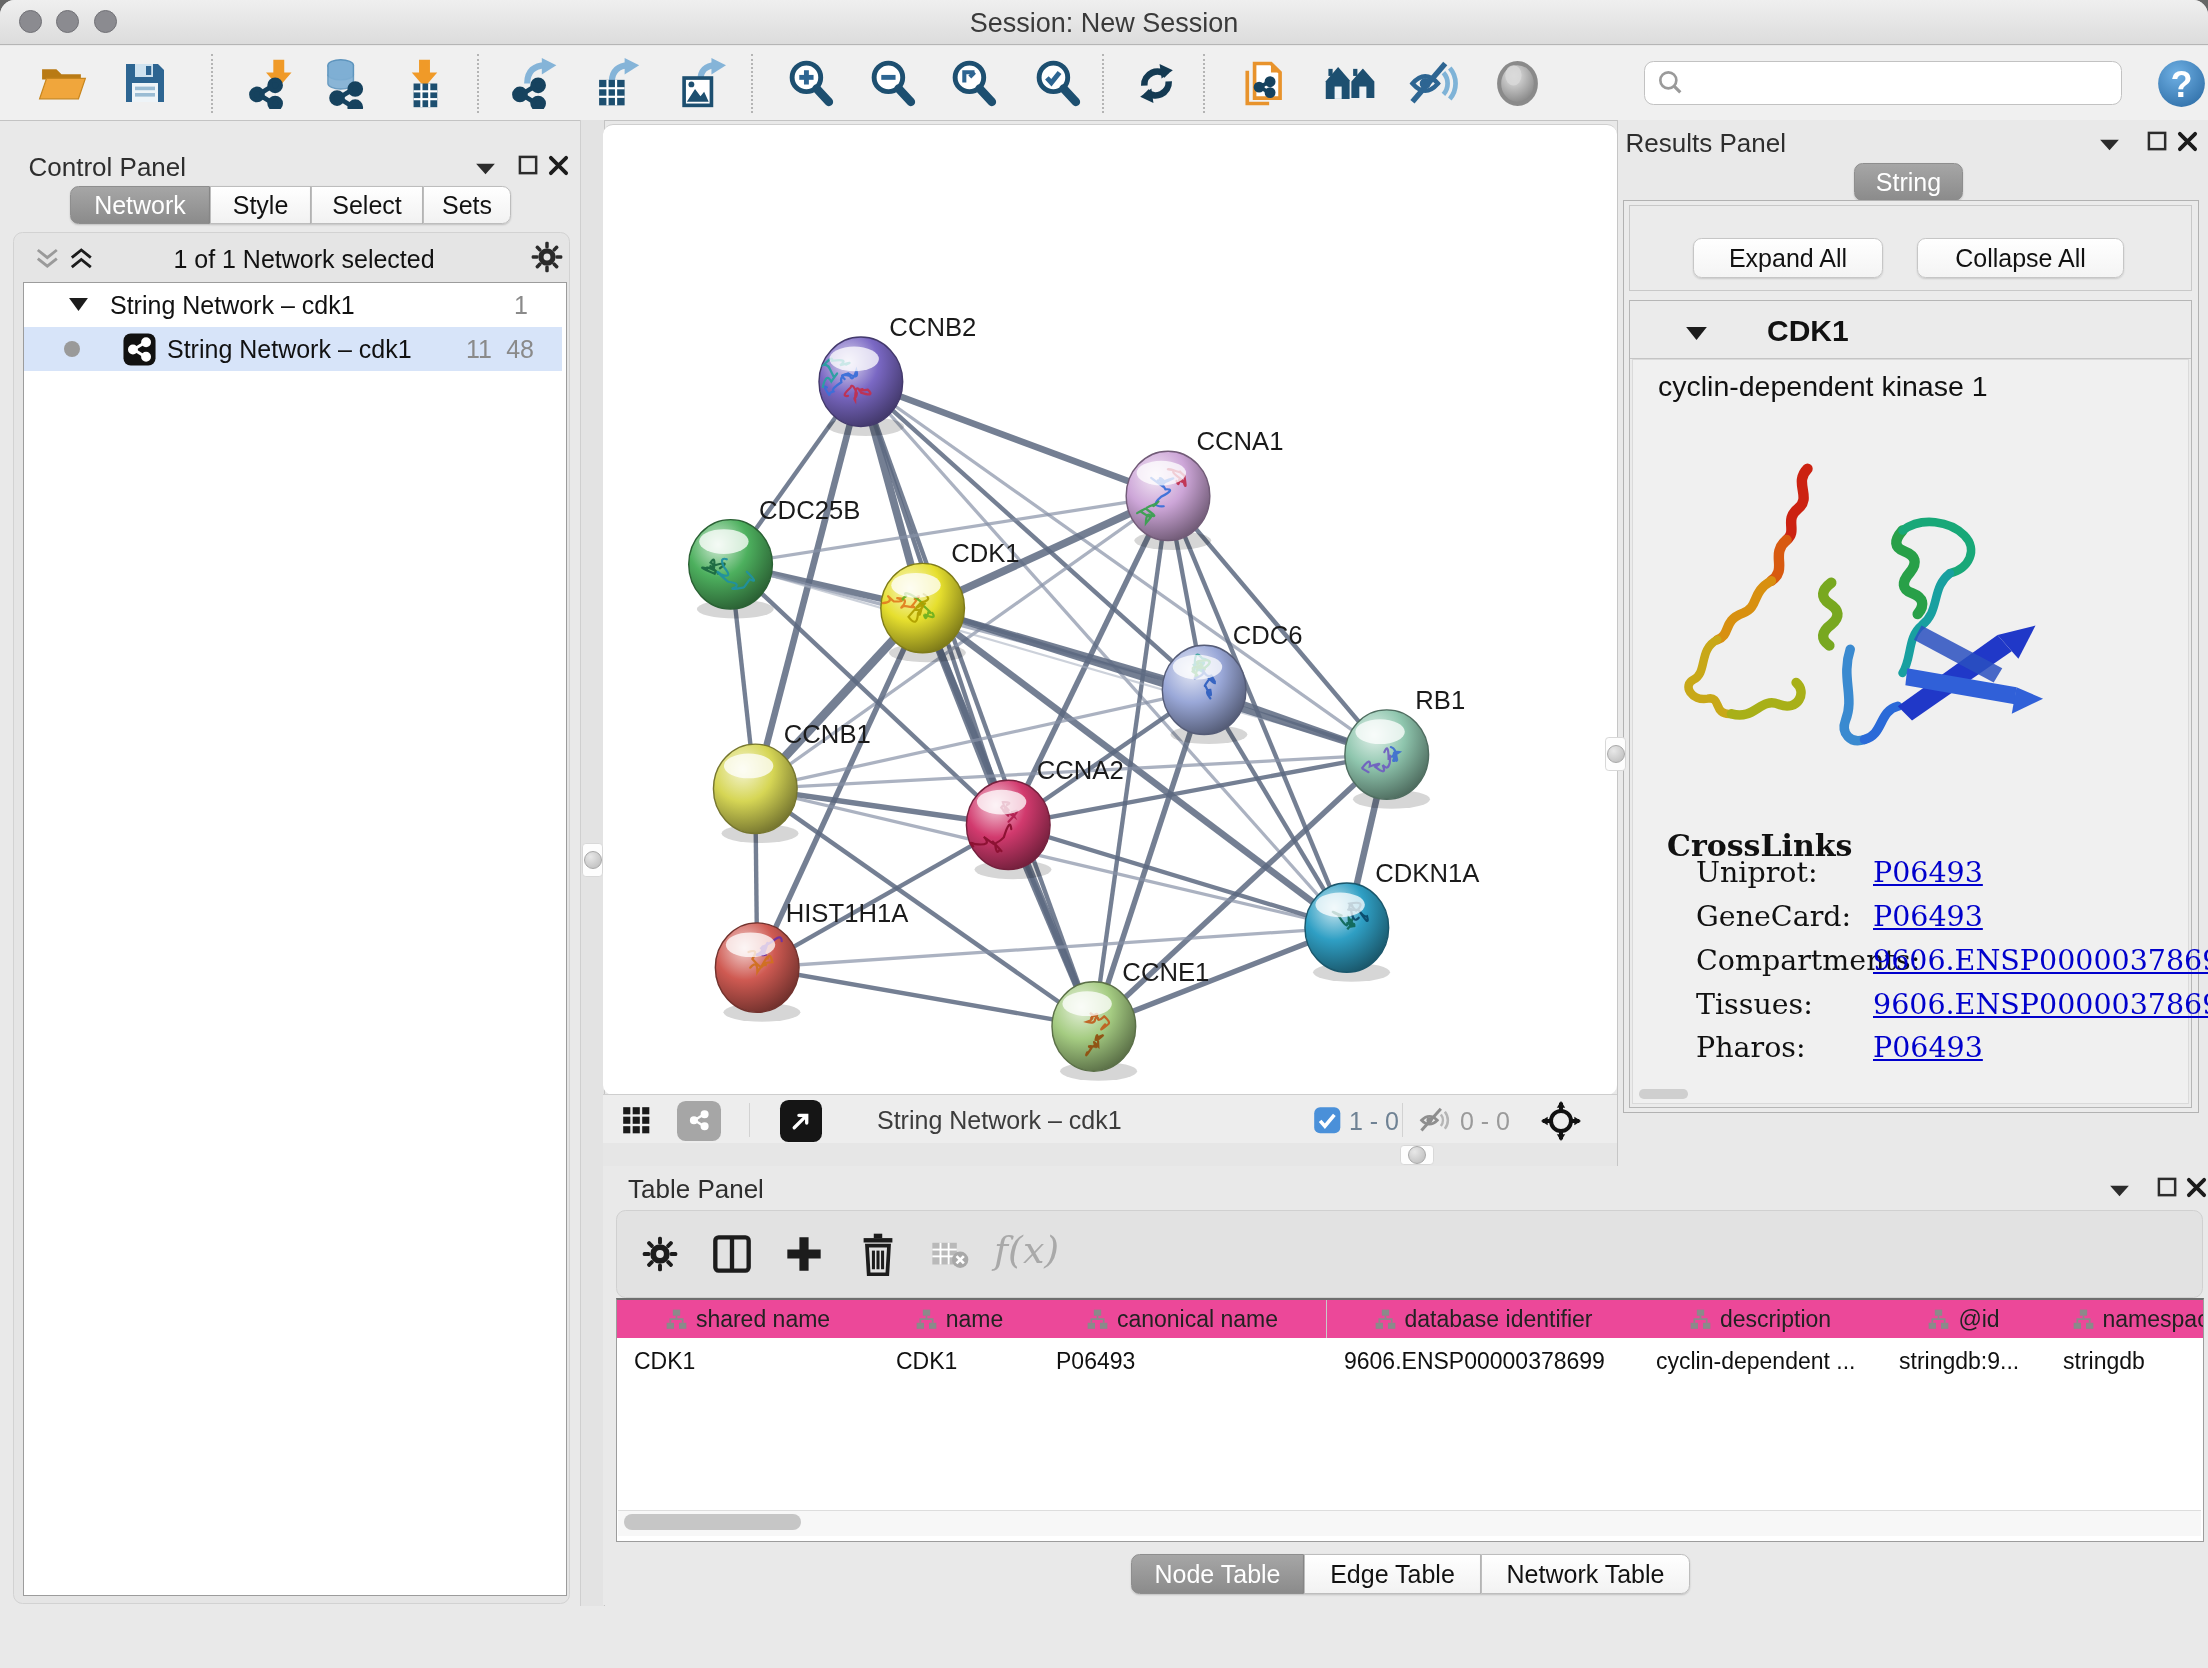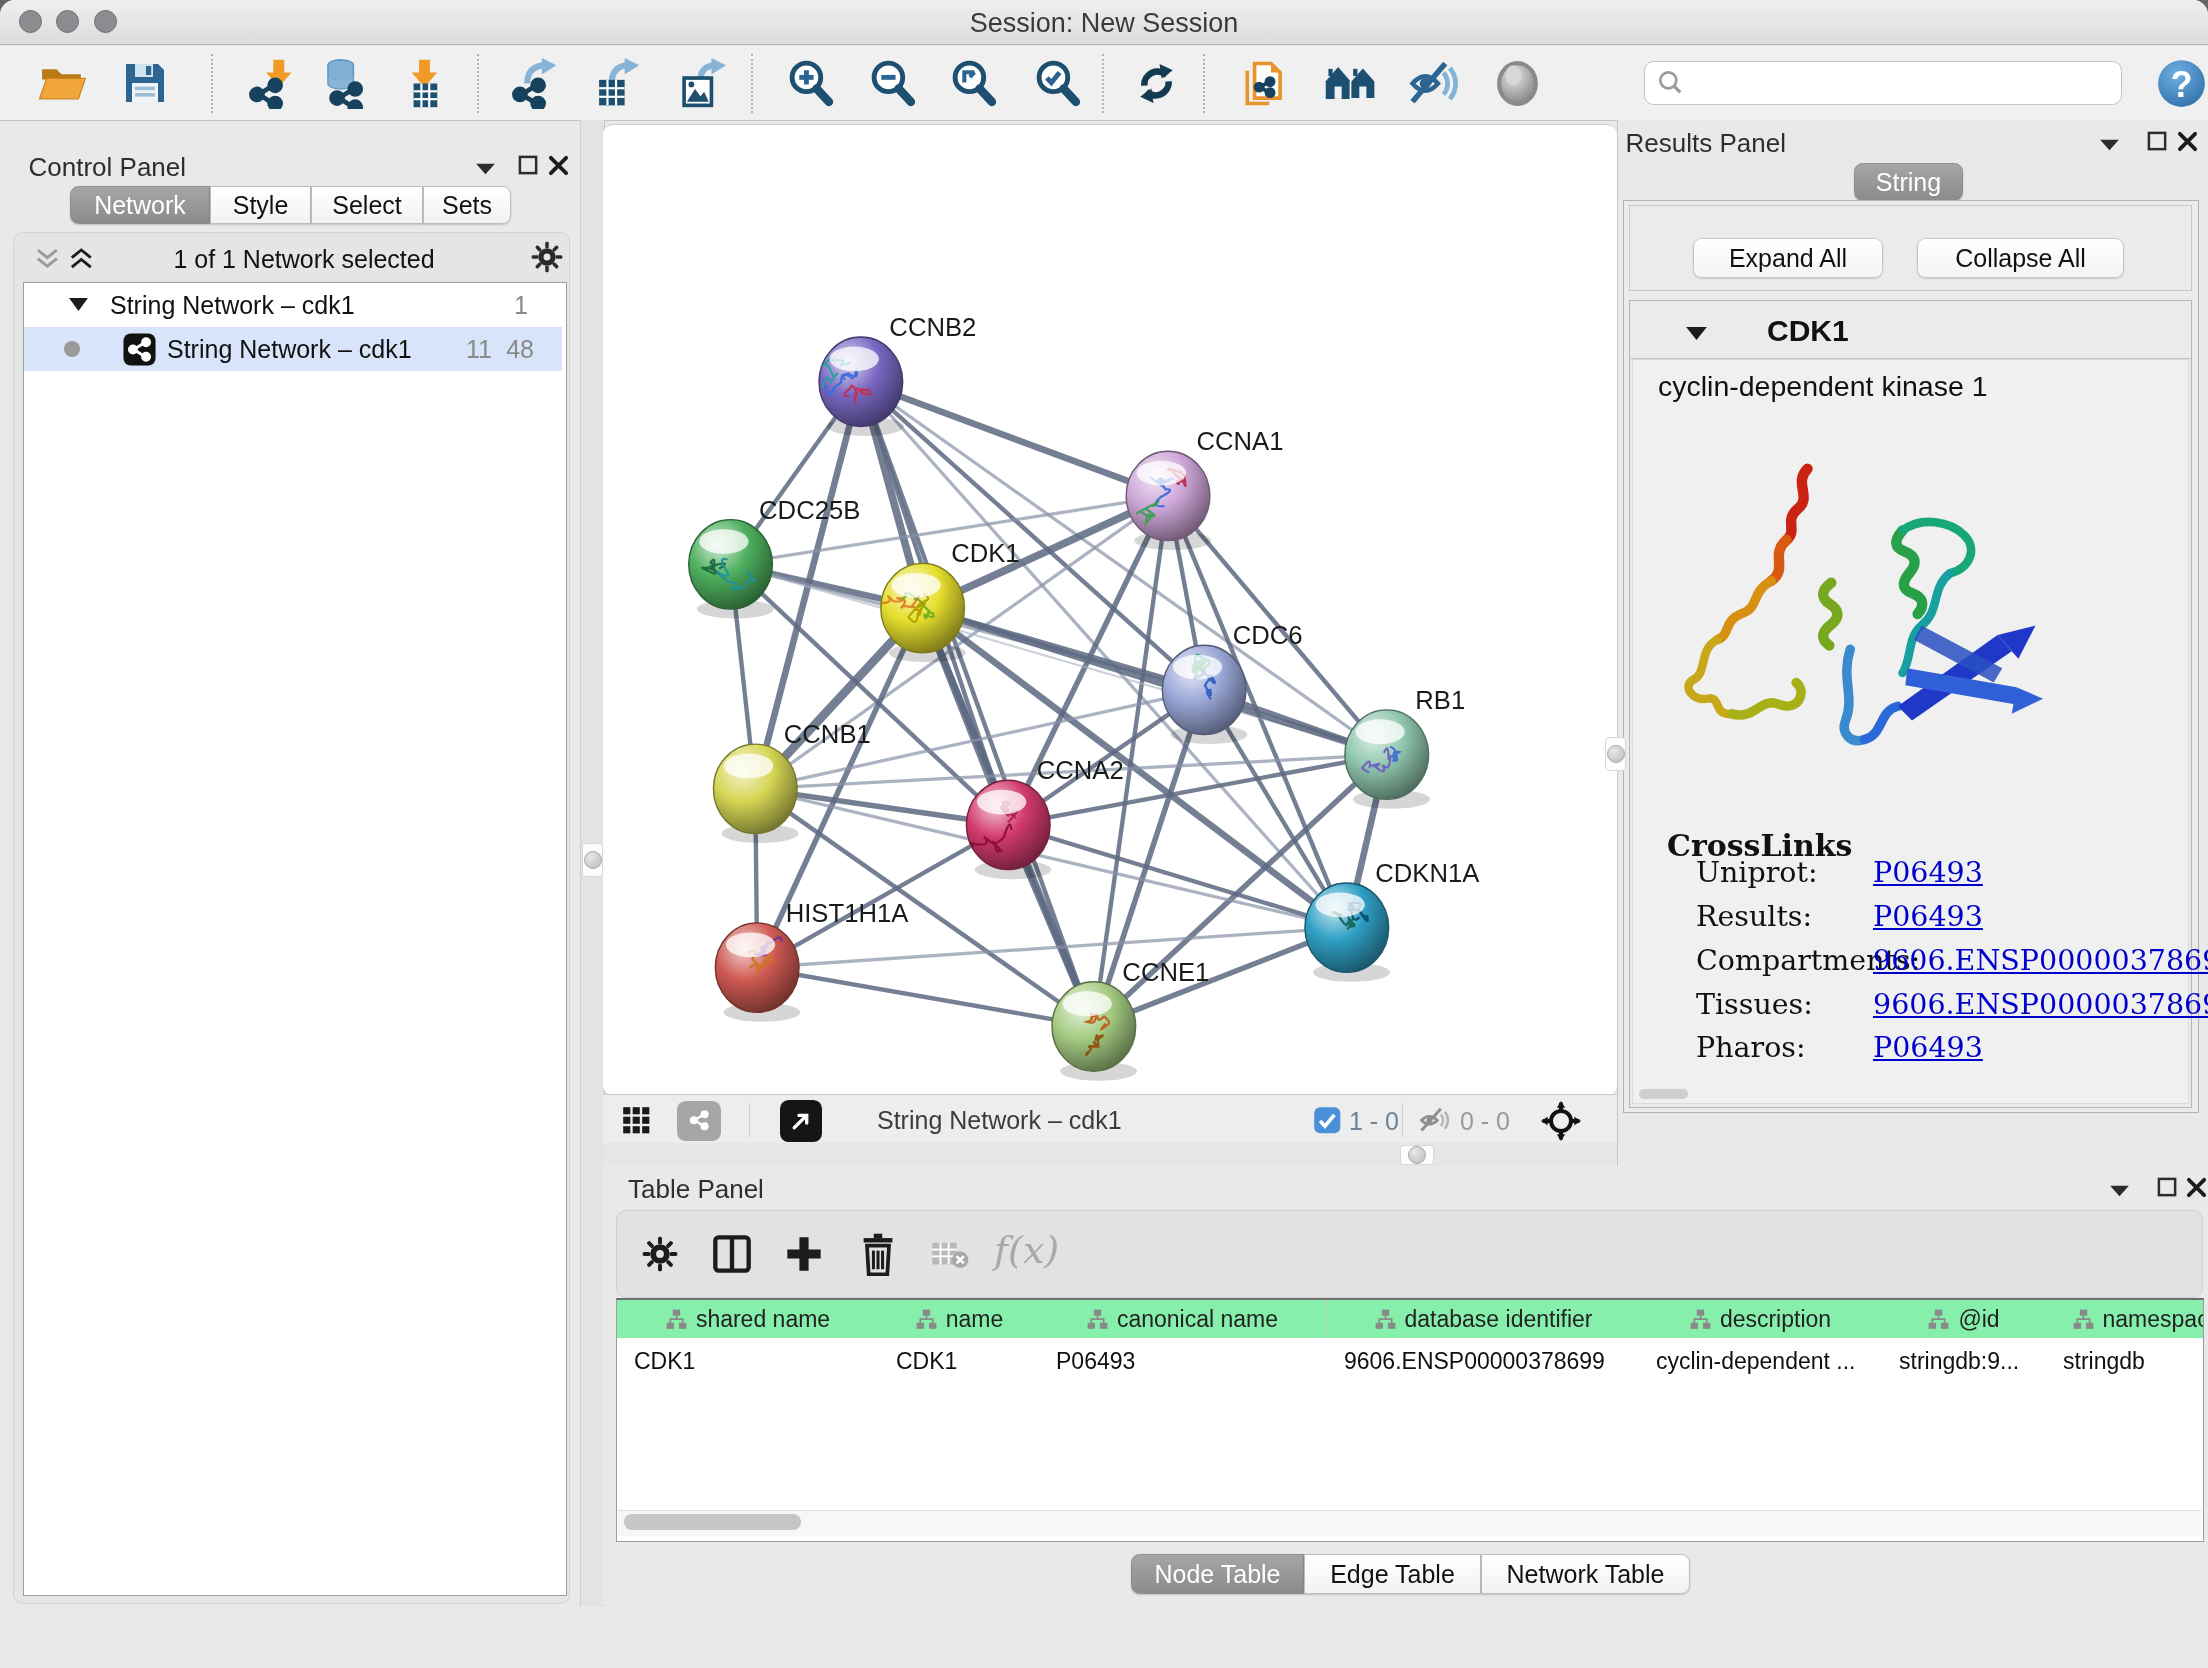--- a/index.html
+++ b/index.html
@@ -50,21 +50,21 @@
   #res-outer{left:1623px;top:200px;width:574px;height:911px;border:1.9px solid #b2b2b2;background:#ebebeb;}
   #res-expbox{left:1629px;top:205px;width:561px;height:84px;border:1.9px solid #c8c8c8;background:#ebebeb;}
   #res-section{left:1629px;top:300px;width:561px;height:806px;border:1.9px solid #b6b6b6;background:#ebebeb;}
   #res-inner{left:1632px;top:359px;width:555px;height:743px;background:#f0f0f0;border:1px solid #dadada;}
   .serif{font-family:"DejaVu Serif","Liberation Serif",serif;}
   .xl-label{font-size:28.5px;color:#111;}
   .xl-link{font-size:28.5px;color:#0000cc;text-decoration:underline;}
   
   #tbl-toolbar{left:616px;top:1210px;width:1585px;height:86px;background:#e2e2e2;border:1.9px solid #d0d0d0;border-radius:9.5px;}
   #tbl-box{left:616px;top:1298px;width:1586px;height:241px;background:#fff;border:1.9px solid #9c9c9c;border-top:2.9px solid #6e6e6e;overflow:hidden;}
-  .thcell{position:absolute;top:0;height:38px;background:#86efac;border-right:1.9px solid #c9c9c9;
+  .thcell{position:absolute;top:0;height:38px;background:#ec4899;border-right:1.9px solid #c9c9c9;
     display:flex;align-items:center;justify-content:center;font-size:23px;color:#222;gap:9px;overflow:hidden;}
   .tdcell{position:absolute;top:40px;height:42px;font-size:23px;color:#101010;display:flex;align-items:center;
     padding-left:17px;box-sizing:border-box;overflow:hidden;white-space:nowrap;}
   #tbl-scroll{left:618px;top:1510px;width:1583px;height:25px;background:#f7f7f7;border-top:1.9px solid #ddd;}
   #tbl-thumb{left:624px;top:1514px;width:177px;height:16px;background:#c6c6c6;border-radius:8.6px;}
   
   #statusbar{left:0;top:1605px;width:2208px;height:63px;background:#ececec;border-top:1.9px solid #c2c2c2;}
   .sbtn{position:absolute;top:10.5px;width:34px;height:40px;background:#f6f6f6;border:1.9px solid #adadad;
     display:flex;align-items:center;justify-content:center;}
   #memory-btn{position:absolute;left:2068px;top:7.6px;width:131px;height:46px;background:#f6f6f6;border:1.9px solid #b0b0b0;
@@ -708,21 +708,21 @@
         </g>
       <g fill="#2a50c0" opacity="0.85">
           <polygon points="270,195 355,240 346,255 262,210"></polygon>
         </g>
     </svg>
 
     <div class="abs serif" style="left:34px;top:468px;font-size:30px;font-weight:bold;color:#111">CrossLinks</div>
     <div id="crosslinks">
         <div class="abs serif xl-label" style="left: 63px; top: 496px;">Uniprot:</div>
         <a class="abs serif xl-link" style="left: 240px; top: 496px;">P06493</a>
-        <div class="abs serif xl-label" style="left: 63px; top: 540px;">Results:</div>
+        <div class="abs serif xl-label" style="left: 63px; top: 540px;">GeneCard:</div>
         <a class="abs serif xl-link" style="left: 240px; top: 540px;">P06493</a>
         <div class="abs serif xl-label" style="left: 63px; top: 584px;">Compartments:</div>
         <a class="abs serif xl-link" style="left: 240px; top: 584px;">9606.ENSP00000378699</a>
         <div class="abs serif xl-label" style="left: 63px; top: 628px;">Tissues:</div>
         <a class="abs serif xl-link" style="left: 240px; top: 628px;">9606.ENSP00000378699</a>
         <div class="abs serif xl-label" style="left: 63px; top: 671px;">Pharos:</div>
         <a class="abs serif xl-link" style="left: 240px; top: 671px;">P06493</a>
       </div>
     <div class="abs" style="left:5.7px;top:729px;width:49px;height:9.5px;background:#cfcfcf;border-radius:4.8px"></div>
   </div>

